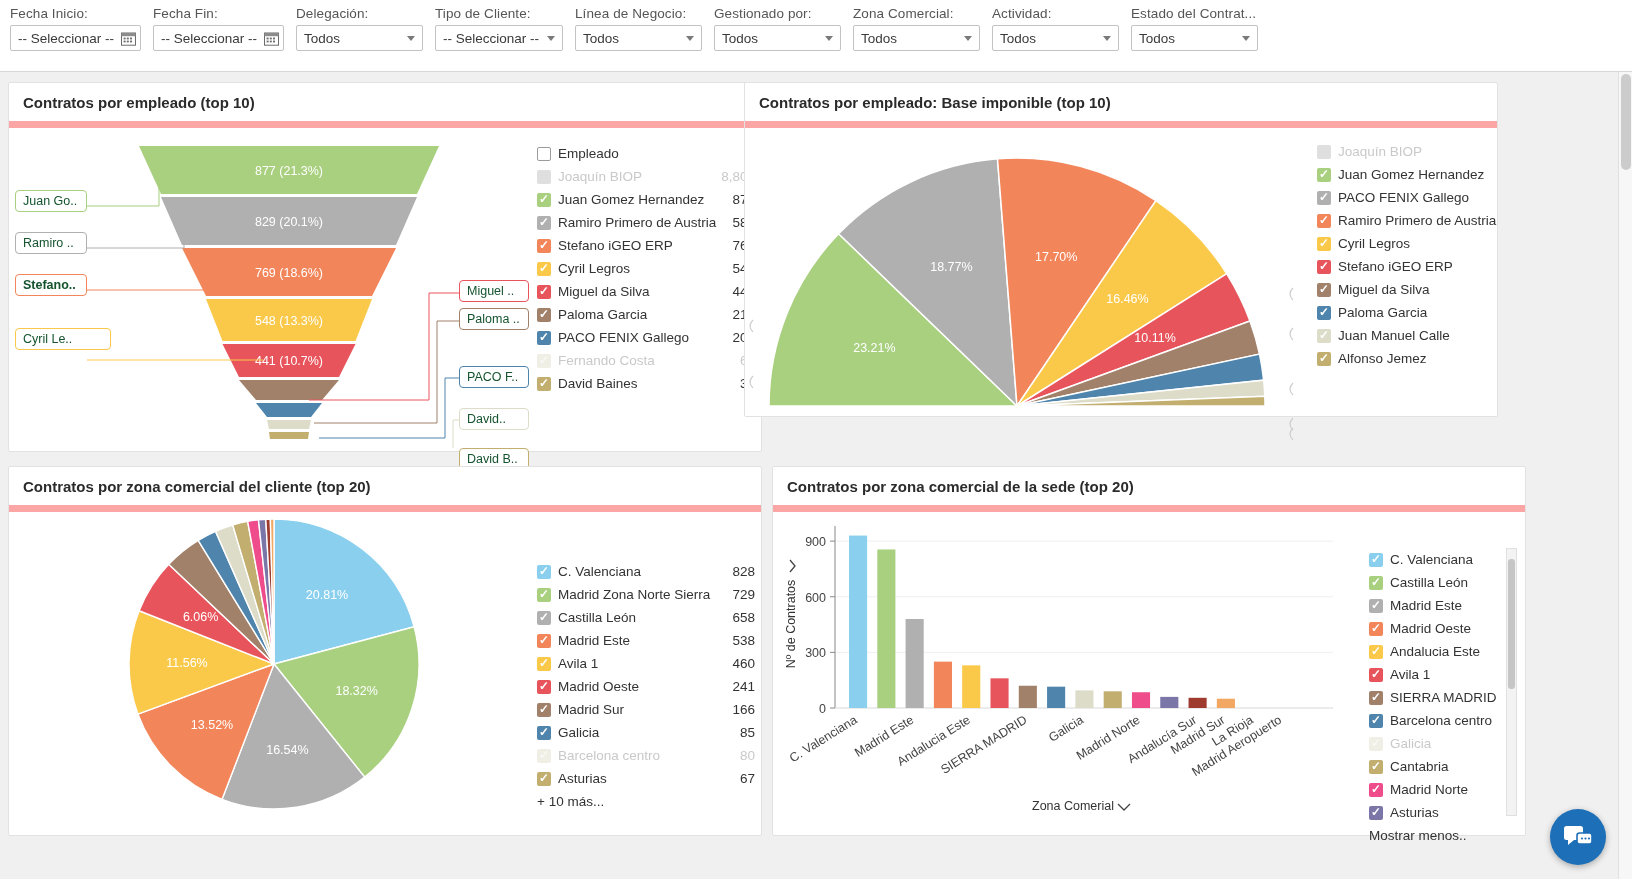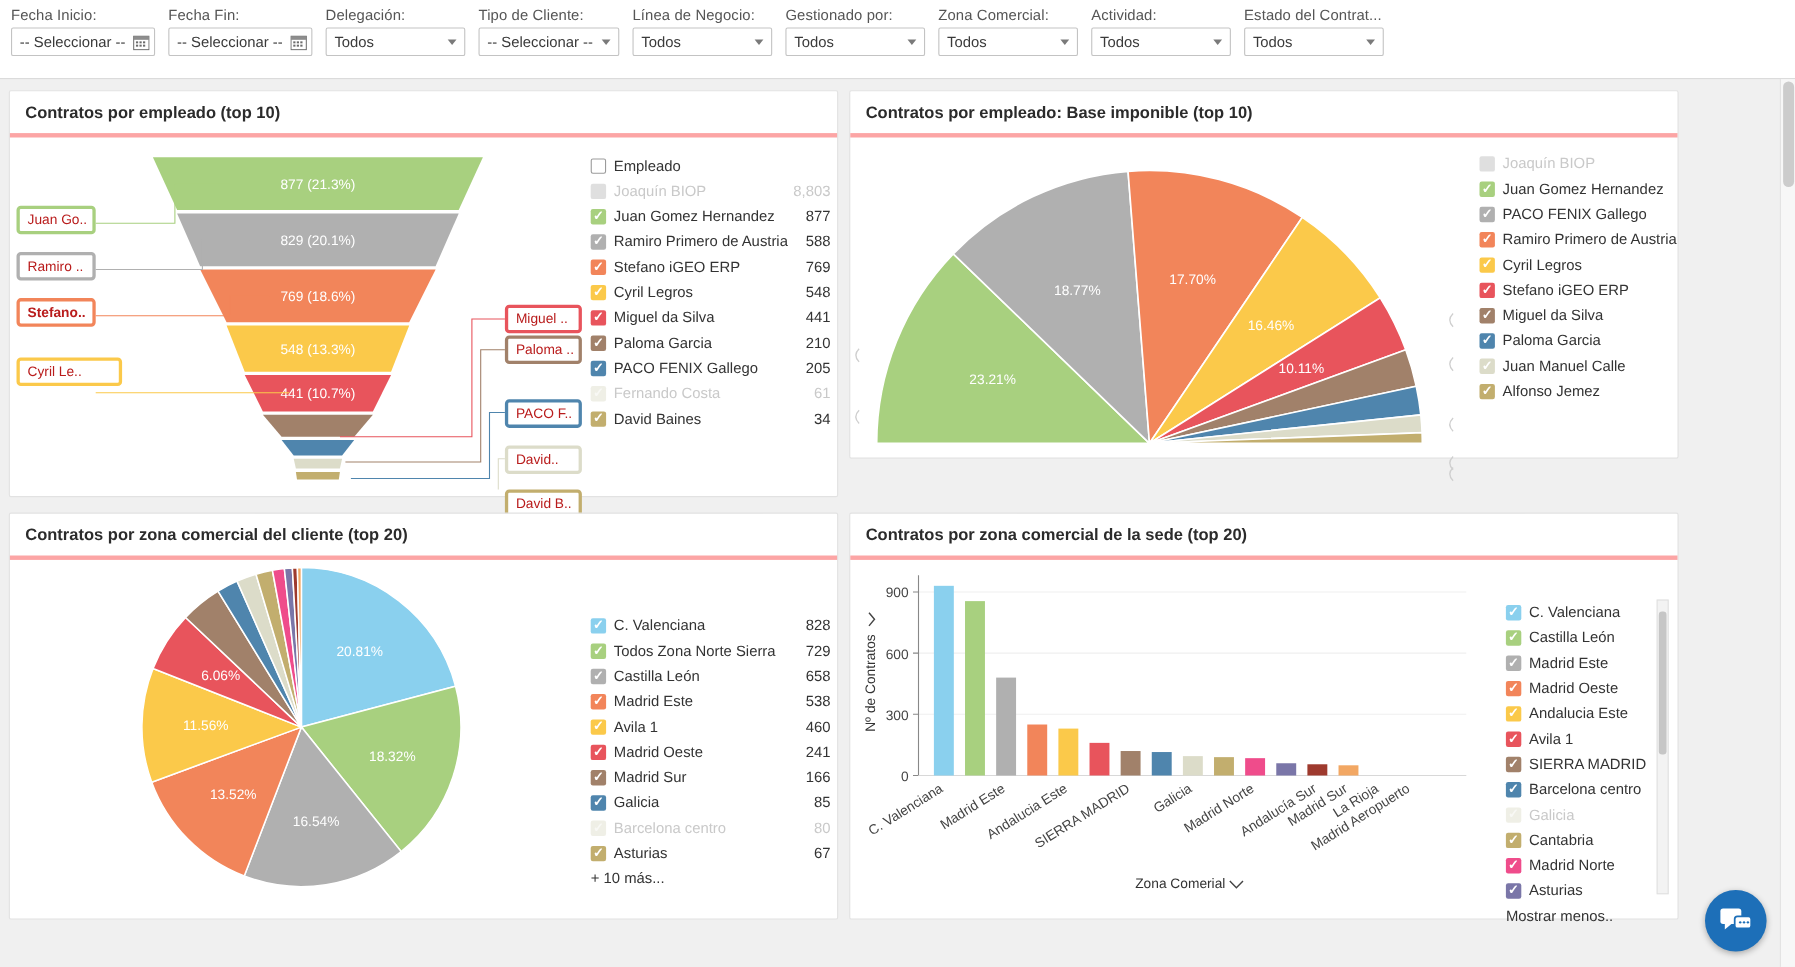--- a/index.html
+++ b/index.html
@@ -38,25 +38,25 @@
     margin-right: 3px; flex: 0 0 auto; }
   .ctrl-text { overflow: hidden; white-space: nowrap; text-overflow: ellipsis; }
 
   
   .panel {
     position: absolute; background: #fff; border: 1px solid #e2e2e2;
     border-radius: 2px;
   }
   .panel-title {
     font-size: 15px; font-weight: bold; color: #2b2b2b;
-    padding: 11px 14px 10px 14px; border-bottom: 4px solid #fca5a5;
+    padding: 11px 14px 10px 14px; border-bottom: 7px solid #fca5a5;
     white-space: nowrap;
   }
   #panel-funnel  { left: 8px;  top: 82px;  width: 754px; height: 370px; }
-  #panel-semi    { left: 772px; top: 82px; width: 754px; height: 335px; }
+  #panel-semi    { left: 744px; top: 82px; width: 754px; height: 335px; }
   #panel-pie     { left: 8px;  top: 466px; width: 754px; height: 370px; }
   #panel-bar     { left: 772px; top: 466px; width: 754px; height: 370px; }
   .panel-body { position: relative; width: 100%; height: calc(100% - 40px); }
 
   
   .legend { position: absolute; font-size: 13.5px; color: #333; }
   .legend-row { display: flex; align-items: center; height: 23px; }
   .legend-row.dim { color: #c9c9c9; }
   .swatch {
     width: 14px; height: 14px; border-radius: 2px; margin-right: 7px;
@@ -64,22 +64,22 @@
   }
   .swatch.empty { background: #fff; border: 1.5px solid #9b9b9b; }
   .swatch .chk {
     position: absolute; left: 2px; top: -1px; color: #fff;
     font-size: 12px; line-height: 14px; font-weight: bold;
   }
   .lg-name { white-space: nowrap; }
   .lg-val  { margin-left: auto; white-space: nowrap; font-variant-numeric: tabular-nums; }
   .more-link { font-size: 13.5px; color: #333; padding-top: 4px; }
   .callout {
-    position: absolute; background: #fff; border: 3px solid #a16207;
-    border-radius: 4px; font-size: 12.5px; color: #b91c1c;
+    position: absolute; background: #fff; border: 1px solid #a16207;
+    border-radius: 4px; font-size: 12.5px; color: #14532d;
     padding: 3px 7px; white-space: nowrap;
   }
 
   
   .axis-text { font-size: 12.5px; fill: #444; font-family: "Liberation Sans", sans-serif; }
   .axis-title { font-size: 12.5px; fill: #333; font-family: "Liberation Sans", sans-serif; }
 
   
   .scroll-track {
     position: absolute; width: 11px; background: #f3f3f3; border: 1px solid #e0e0e0;
@@ -424,21 +424,21 @@
           <span class="swatch" style="background: rgb(138, 208, 238);">
             <span class="chk">✓</span>
           </span>
           <span class="lg-name">C. Valenciana</span>
           <span class="lg-val">828</span>
         </div>
         <div class="legend-row">
           <span class="swatch" style="background: rgb(168, 208, 127);">
             <span class="chk">✓</span>
           </span>
-          <span class="lg-name">Todos Zona Norte Sierra</span>
+          <span class="lg-name">Madrid Zona Norte Sierra</span>
           <span class="lg-val">729</span>
         </div>
         <div class="legend-row">
           <span class="swatch" style="background: rgb(176, 176, 176);">
             <span class="chk">✓</span>
           </span>
           <span class="lg-name">Castilla León</span>
           <span class="lg-val">658</span>
         </div>
         <div class="legend-row">

